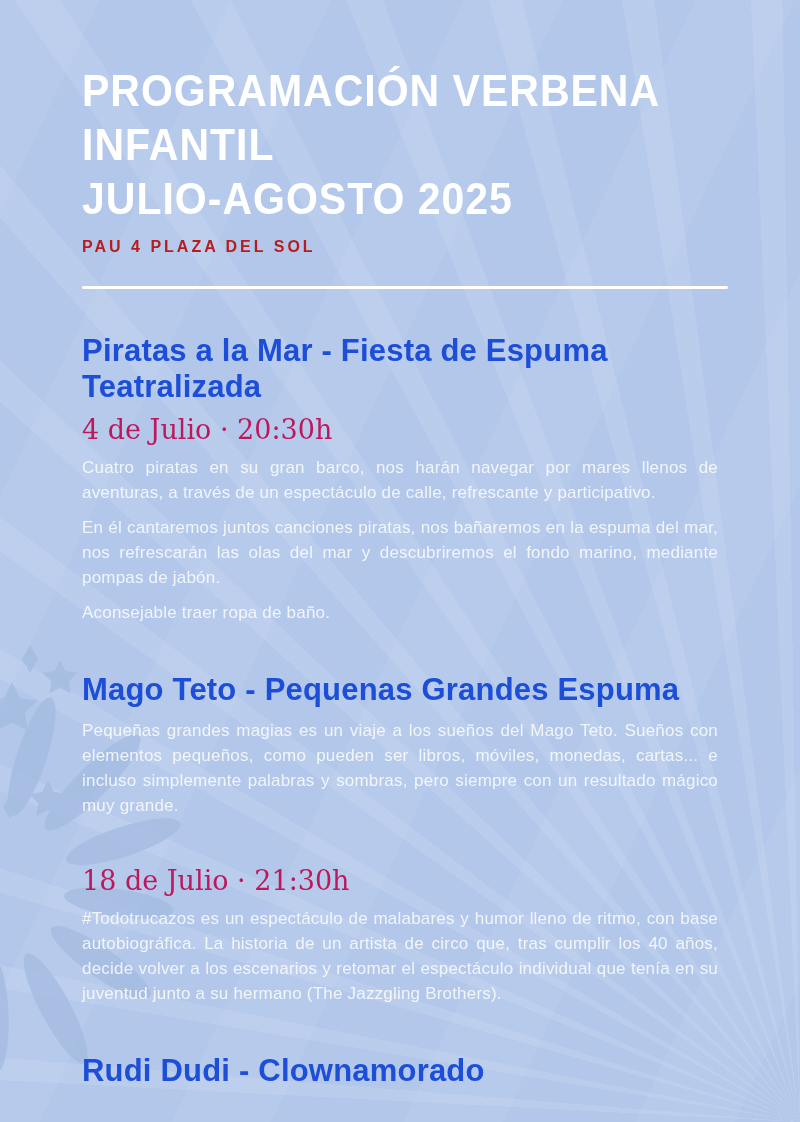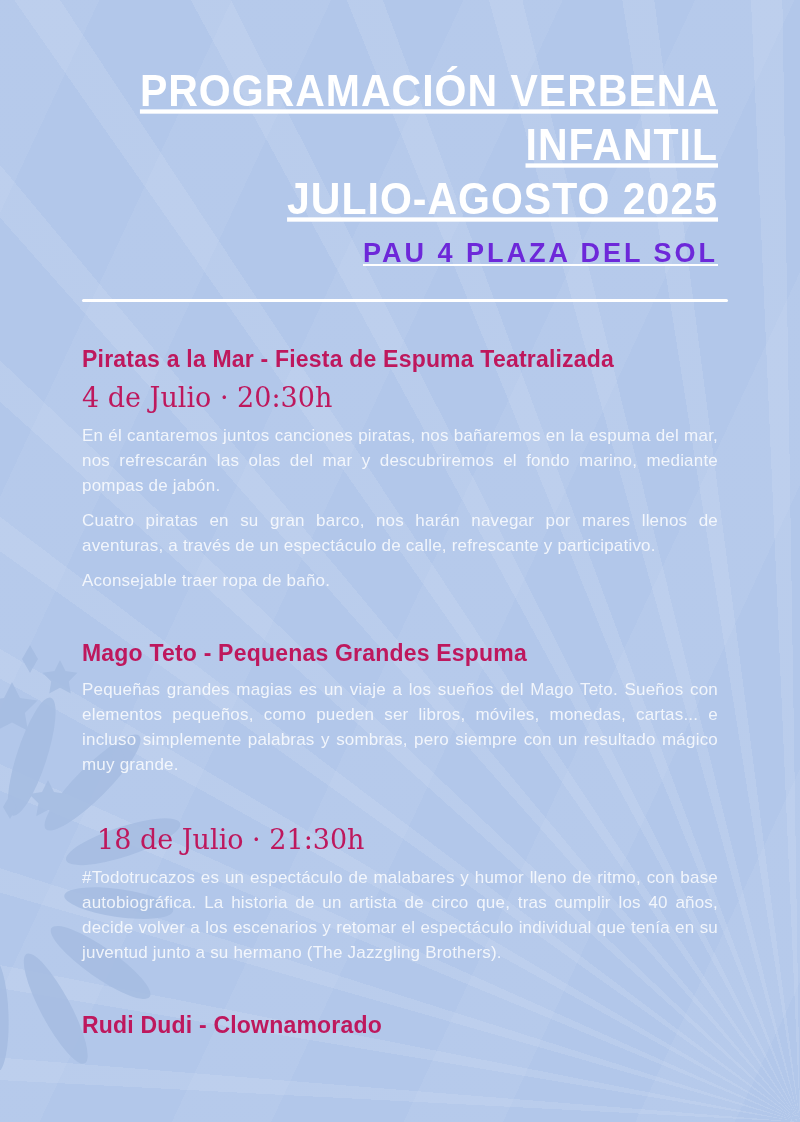--- a/index.html
+++ b/index.html
@@ -38,79 +38,79 @@
   }
 
   .poster {
     position: relative;
     width: 100%;
     height: 100%;
     padding: 64px 82px 0 82px;
     color: #ffffff;
   }
 
-  .poster-header { text-align: right; text-decoration: underline; }
+  .poster-header { text-align: left; }
 
   .poster-title {
     font-family: "Liberation Sans", sans-serif;
     font-weight: 800;
     font-size: 41px;
     line-height: 1.22;
     letter-spacing: 1px;
     color: #ffffff;
     transform: scaleY(1.08);
     transform-origin: top center;
   }
 
   .poster-subtitle {
     margin-top: 24px;
     font-weight: 700;
-    font-size: 27px;
+    font-size: 16px;
     letter-spacing: 3px;
-    color: #6d28d9;
+    color: #b91c1c;
   }
 
   .divider {
     margin-top: 30px;
     height: 3px;
     width: 646px;
     background: #ffffff;
     border-radius: 2px;
   }
 
   .events { margin-top: 44px; }
 
   .event { margin-bottom: 47px; }
 
   .event-title {
     font-weight: 700;
-    font-size: 23px;
+    font-size: 31px;
     letter-spacing: 0.2px;
-    color: #be185d;
+    color: #1d4ed8;
   }
 
   .event-date {
     margin-top: 9px;
     font-family: "DejaVu Serif", "Liberation Serif", serif;
     font-weight: 500;
     font-size: 27px;
     color: #be185d;
   }
 
   .event-desc p {
     margin-top: 10px;
     font-size: 17px;
     line-height: 25px;
     text-align: justify;
     color: rgba(255,255,255,0.82);
     letter-spacing: 0.2px;
   }
 
   
-  .event.gap-date .event-date { margin-top: 16px; margin-left: 15px; }
+  .event.gap-date .event-date { margin-top: 16px; }
 </style>
 </head>
 <body>
 
 <div class="bg-rays"></div>
 
 <svg class="firework-decoration" width="330" height="470" viewBox="0 0 330 470" aria-hidden="true">
   <g fill="#a6bde2" opacity="0.85">
 
     <g transform="rotate(-72,70,285)">
@@ -156,22 +156,22 @@
   </header>
 
   <div class="divider"></div>
 
   <main class="events">
 
     <section class="event">
       <h2 class="event-title">Piratas a la Mar - Fiesta de Espuma Teatralizada</h2>
       <div class="event-date">4 de Julio · 20:30h</div>
       <div class="event-desc">
+        <p>Cuatro piratas en su gran barco, nos harán navegar por mares llenos de aventuras, a través de un espectáculo de calle, refrescante y participativo.</p>
         <p>En él cantaremos juntos canciones piratas, nos bañaremos en la espuma del mar, nos refrescarán las olas del mar y descubriremos el fondo marino, mediante pompas de jabón.</p>
-        <p>Cuatro piratas en su gran barco, nos harán navegar por mares llenos de aventuras, a través de un espectáculo de calle, refrescante y participativo.</p>
         <p>Aconsejable traer ropa de baño.</p>
       </div>
     </section>
 
     <section class="event">
       <h2 class="event-title">Mago Teto - Pequenas Grandes Espuma</h2>
       <div class="event-desc">
         <p>Pequeñas grandes magias es un viaje a los sueños del Mago Teto. Sueños con elementos pequeños, como pueden ser libros, móviles, monedas, cartas... e incluso simplemente palabras y sombras, pero siempre con un resultado mágico muy grande.</p>
       </div>
     </section>

